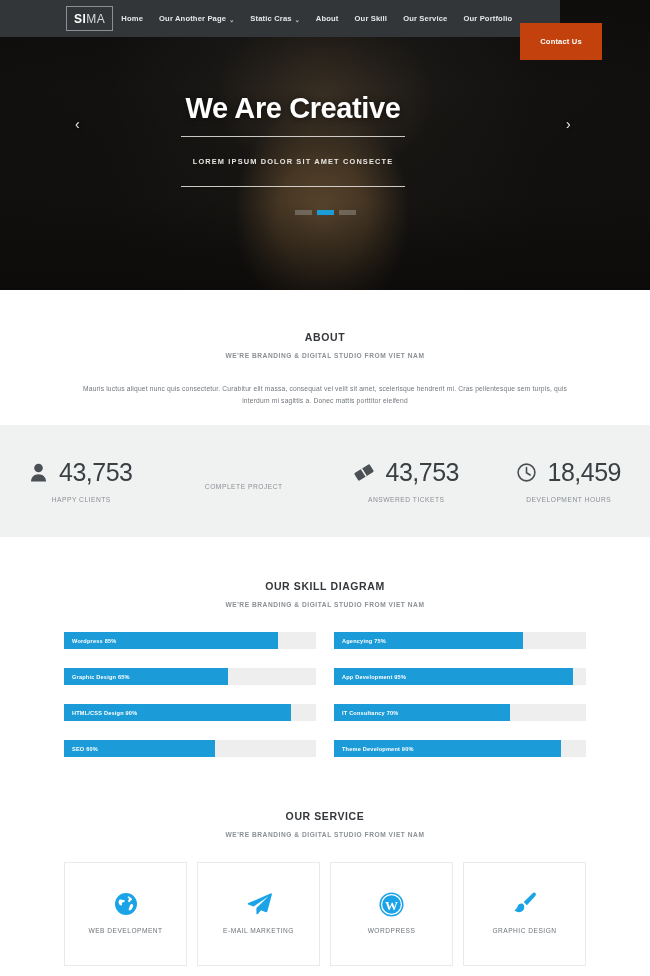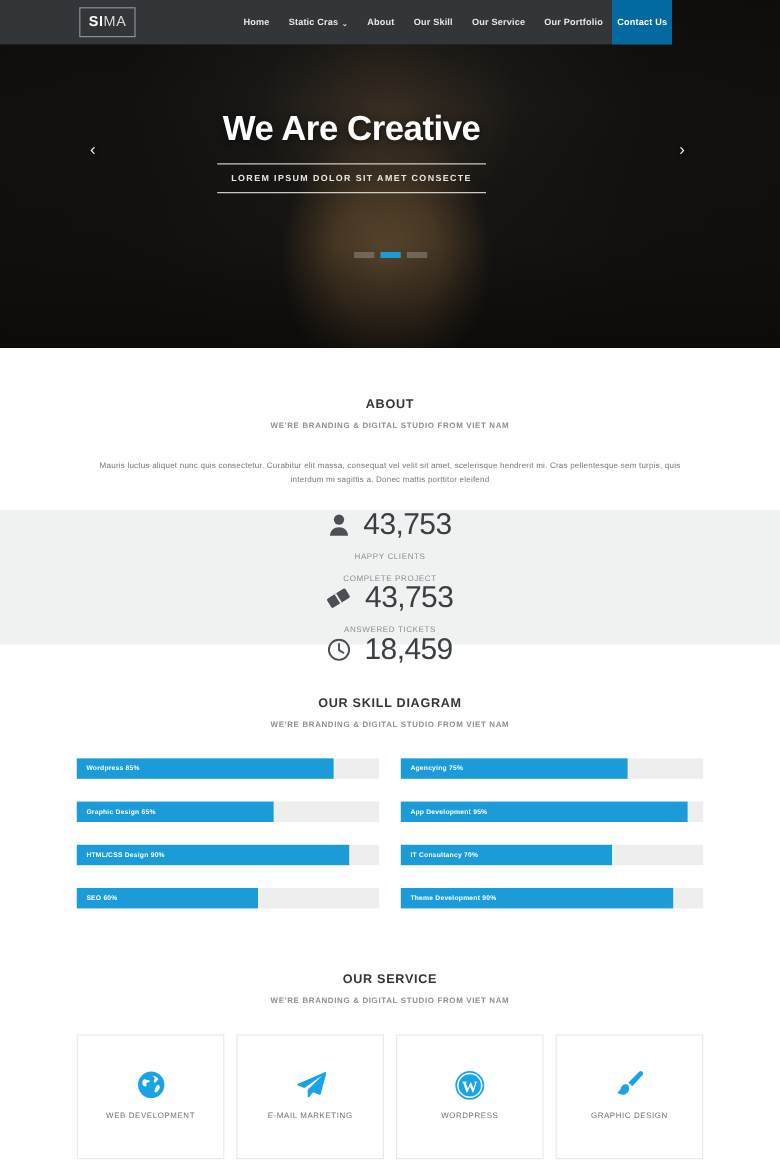--- a/index.html
+++ b/index.html
@@ -27,21 +27,21 @@
   .logo-si { color:#ffffff; font-weight:bold; font-size:12px; }
   .logo-ma { color:#d6d8da; font-weight:400; font-size:12px; }
   .nav { margin-left:auto; display:flex; align-items:stretch; height:37px; }
   .nav-item {
     display:flex; align-items:center; gap:3px;
     color:#e6e8ea; font-size:7.6px; font-weight:bold;
     letter-spacing:.15px; padding:0 8px; height:37px;
     white-space:nowrap;
   }
   .nav-item.contact {
-    background:#0369a1; color:#fff; padding:0 4px; margin-right:0;
+    background:#c2410c; color:#fff; padding:0 20px; margin-right:0;margin-top:23px;
   }
   .caret { font-size:6px; opacity:.85; transform:translateY(1px); }
 
   
   .hero {
     position:absolute; top:0; left:0; width:650px; height:290px;
     overflow:hidden; background:#1a1714;
   }
   .hero-photo {
     position:absolute; inset:0;
@@ -67,21 +67,21 @@
   }
   .hero-title {
     color:#ffffff; font-size:29px; font-weight:bold; letter-spacing:-.4px;
     text-shadow:0 1px 6px rgba(0,0,0,.55);
   }
   .hero-sub-wrap { margin-top:11px; display:flex; justify-content:center; }
   .hero-sub {
     color:#e8e6e3; font-size:7.4px; font-weight:bold; letter-spacing:1.15px;
     border-top:1px solid rgba(235,232,228,.85);
     border-bottom:1px solid rgba(235,232,228,.85);
-    padding:7px 12px;
+    padding:20px 12px;
   }
   .hero-arrow {
     position:absolute; top:117px; color:#efefef; font-size:14px; z-index:5;
     text-shadow:0 1px 4px rgba(0,0,0,.6); line-height:1;
   }
   .hero-arrow.prev { left:75px; }
   .hero-arrow.next { left:566px; }
   .hero-dots {
     position:absolute; top:210px; left:0; width:650px;
     display:flex; justify-content:center; gap:5px; z-index:5;
@@ -103,21 +103,21 @@
   .about { position:absolute; top:290px; left:0; width:650px; height:135px; background:#fff; }
   .about .sec-title { padding-top:41px; }
   .about-text {
     margin:24px auto 0; width:512px; text-align:center;
     font-size:6.7px; line-height:1.85; color:#72777c; letter-spacing:.18px;
   }
 
   
   .counters {
     position:absolute; top:425px; left:0; width:650px; height:112px;
-    background:#f0f1f1; display:flex; align-items:center;flex-direction:column;
+    background:#f0f1f1; display:flex; align-items:center;
   }
   .counter { flex:1; display:flex; flex-direction:column; align-items:center; }
   .counter-row { display:flex; align-items:center; gap:12px; }
   .counter-icon { color:#4b5055; display:flex; align-items:center; }
   .counter-num {
     font-size:25px; color:#3a3f44; font-weight:400; letter-spacing:-.5px; line-height:1;
   }
   .counter-label {
     margin-top:11px; font-size:6.7px; color:#8b9094; letter-spacing:.5px; font-weight:400;
   }
@@ -184,20 +184,24 @@
     </div>
   </div>
 
   <div class="header">
     <div class="logo-box">
       <span class="logo-si">SI</span><span class="logo-ma">MA</span>
     </div>
     <nav class="nav">
       <a class="nav-item">
         <span>Home</span>
+      </a>
+      <a class="nav-item">
+        <span>Our Another Page</span>
+        <span class="caret">⌄</span>
       </a>
       <a class="nav-item">
         <span>Static Cras</span>
         <span class="caret">⌄</span>
       </a>
       <a class="nav-item">
         <span>About</span>
       </a>
       <a class="nav-item">
         <span>Our Skill</span>

